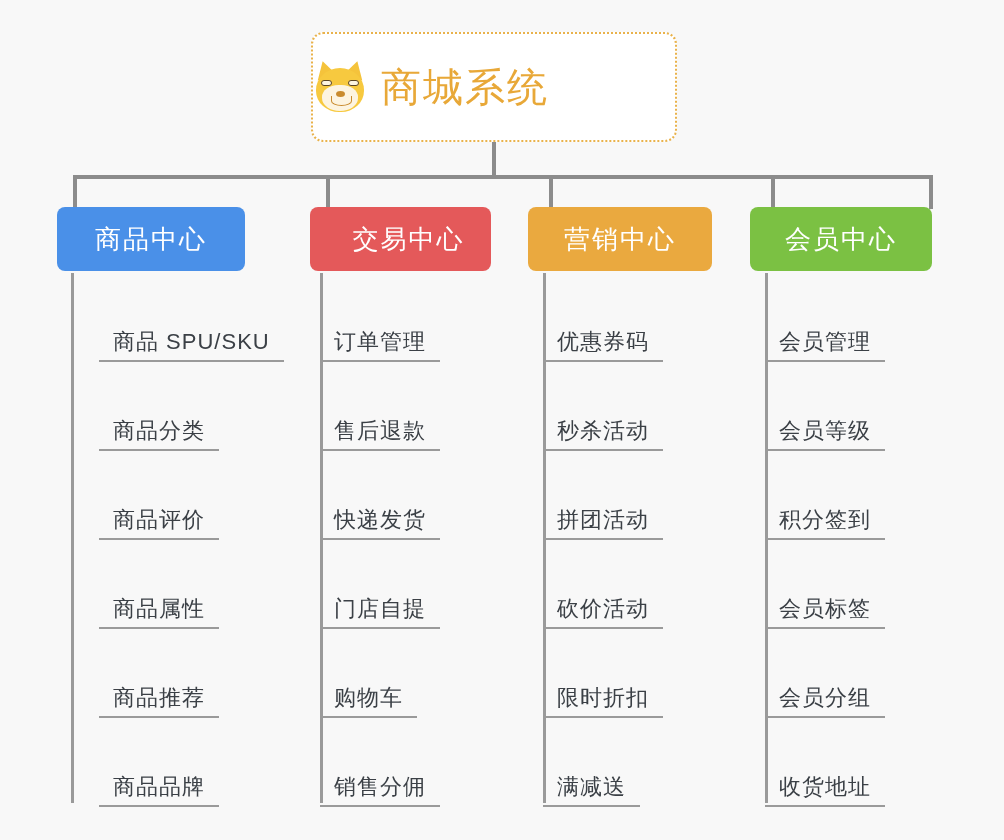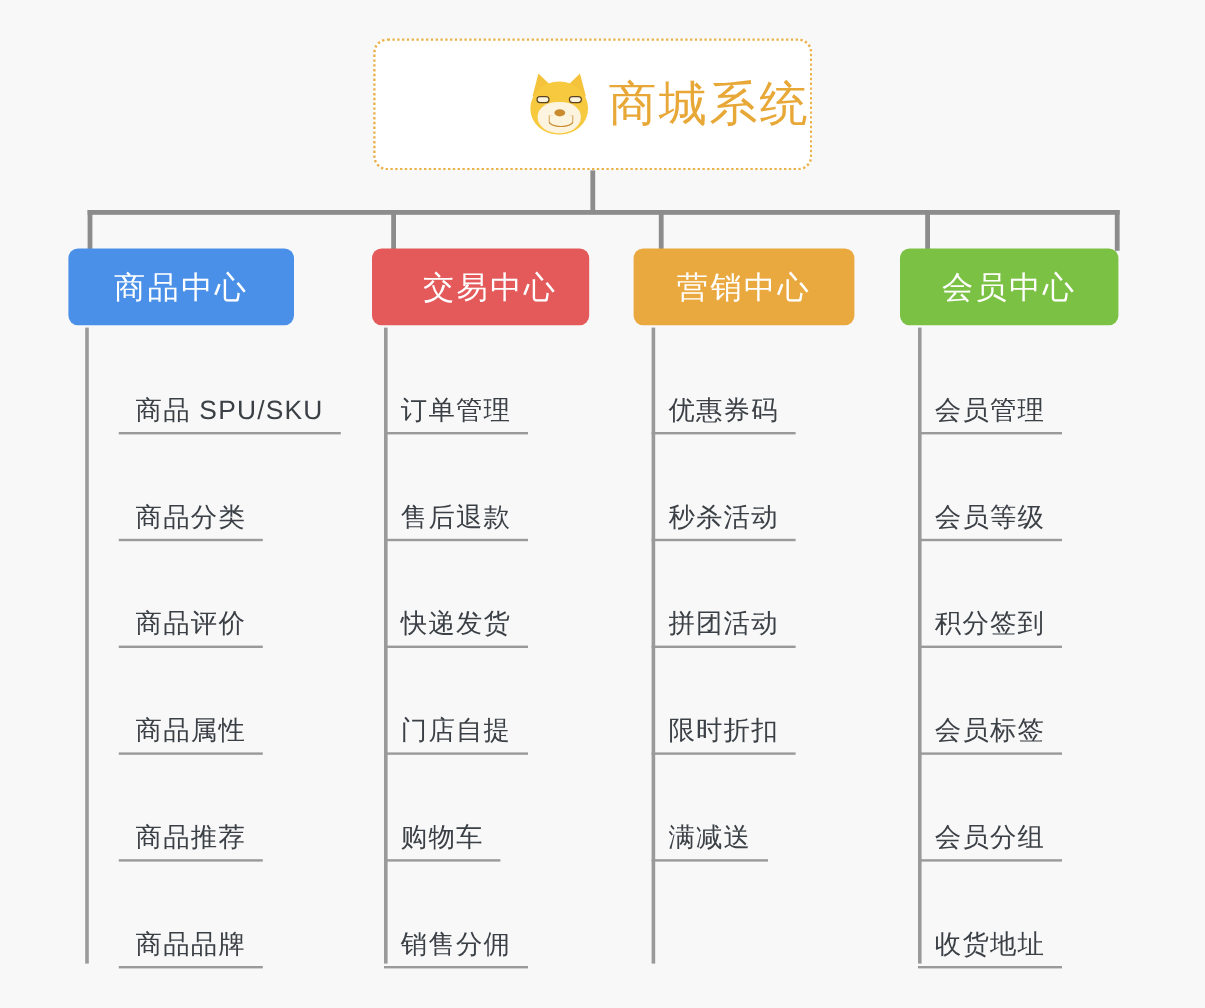--- a/index.html
+++ b/index.html
@@ -27,21 +27,21 @@
     left: 311px;
     top: 32px;
     width: 366px;
     height: 110px;
     box-sizing: border-box;
     background: #ffffff;
     border: 2px dotted #e9b24b;
     border-radius: 12px;
     display: flex;
     align-items: center;
-    justify-content: flex-end;
+    justify-content: flex-start;
     gap: 14px;
   }
   .root-title {
     font-size: 40px;
     color: #e8a838;
     letter-spacing: 2px;
     line-height: 1;
     white-space: nowrap;
   }
 
@@ -265,20 +265,23 @@
     <div class="leaf-item">
         <span class="leaf-label">优惠券码</span>
       </div>
     <div class="leaf-item">
         <span class="leaf-label">秒杀活动</span>
       </div>
     <div class="leaf-item">
         <span class="leaf-label">拼团活动</span>
       </div>
     <div class="leaf-item">
+        <span class="leaf-label">砍价活动</span>
+      </div>
+    <div class="leaf-item">
         <span class="leaf-label">限时折扣</span>
       </div>
     <div class="leaf-item">
         <span class="leaf-label">满减送</span>
       </div>
   </div>
 
   <div class="cat-header" style="left: 750px; width: 182px; background: rgb(123, 193, 67);">
     <span>会员中心</span>
   </div>

